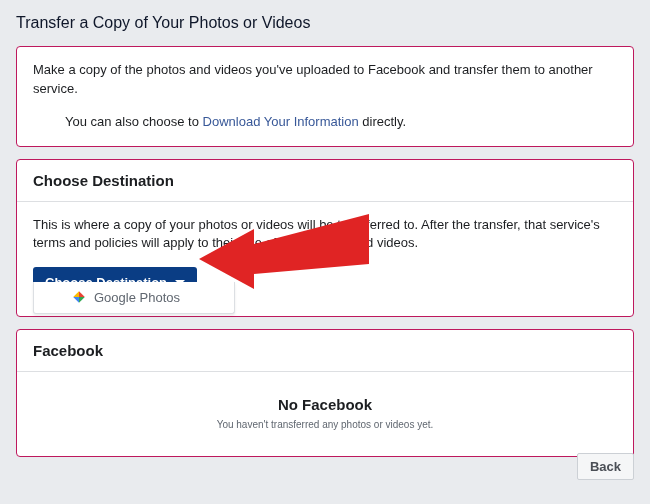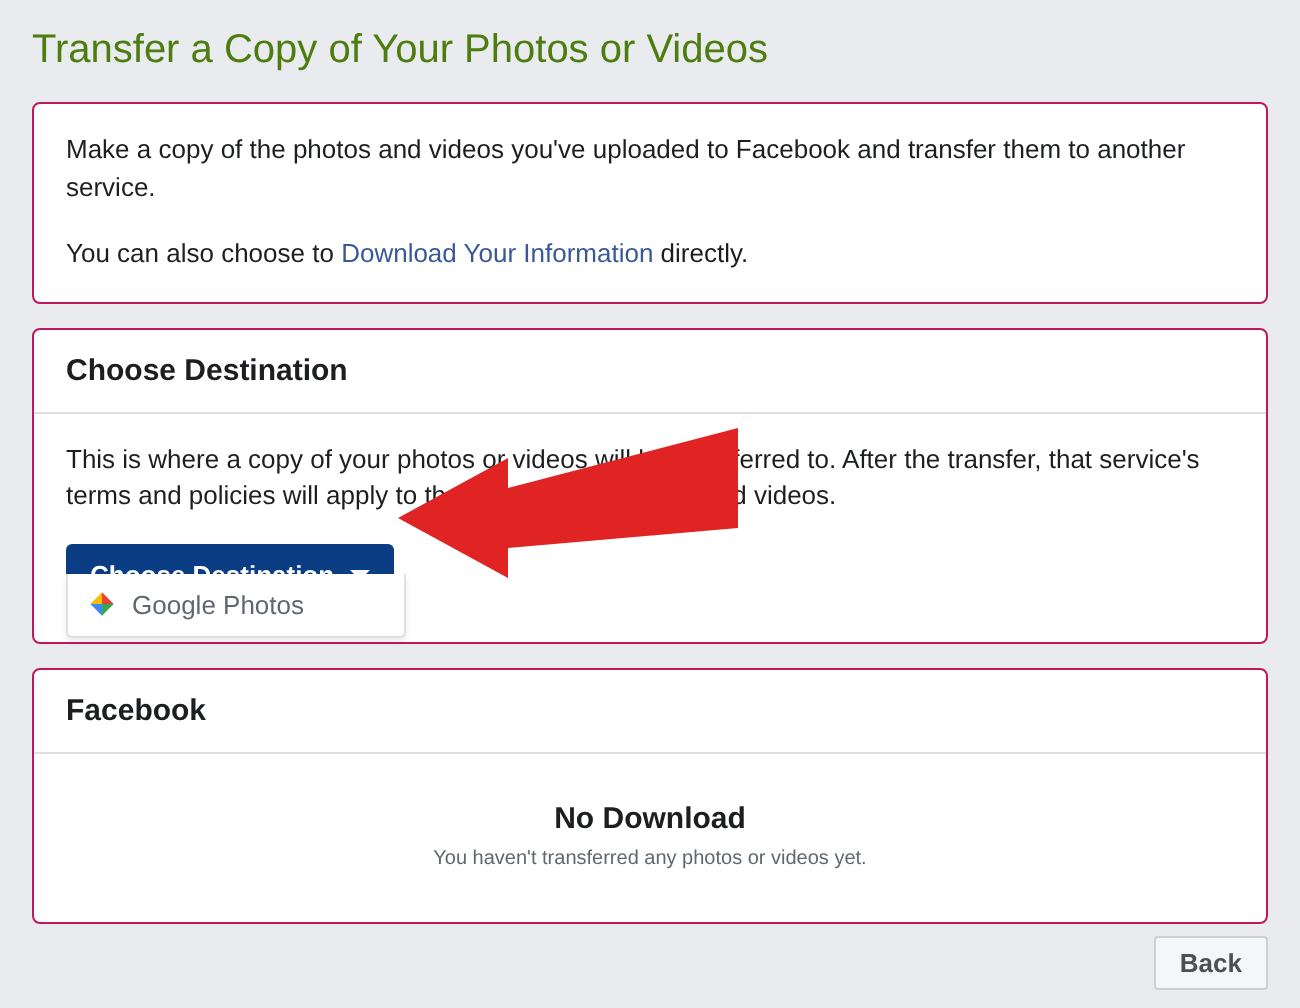--- a/index.html
+++ b/index.html
@@ -11,40 +11,40 @@
       padding: 4px;
       overflow: hidden;
     }
     .page {
       width: 100%;
       height: 100%;
       background: #e9ebee;
       position: relative;
     }
     .page-title {
-      font-size: 20px;
-      color: #4d7c0f;
+      font-size: 16px;
+      color: #0f172a;
       font-weight: 400;
       padding: 10px 12px 14px 12px;
     }
     .card {
       background: #fff;
       border: 1px solid #be185d;
       border-radius: 4px;
       margin: 0 12px 12px 12px;
       position: relative;
     }
     .intro-card {
       padding: 14px 16px;
       font-size: 13px;
       color: #1c1e21;
       line-height: 1.45;
     }
     .intro-card p { margin-bottom: 14px; }
-    .intro-card p:last-child { margin-bottom: 0; }
+    .intro-card p:last-child { margin-bottom: 0; margin-left: 32px; }
     a.link { color: #385898; text-decoration: none; }
     .section-header {
       font-size: 15px;
       font-weight: 600;
       color: #1c1e21;
       padding: 12px 16px;
       border-bottom: 1px solid #dddfe2;
     }
     .section-body {
       padding: 14px 16px 18px 16px;
@@ -73,23 +73,24 @@
       border-top: 5px solid #fff;
     }
     .dropdown {
       position: absolute;
       left: 16px;
       top: 122px;
       background: #fff;
       border: 1px solid #dcdfe3;
       border-top: none;
       border-radius: 0 0 3px 3px;
-      width: 170px;
+      width: 202px;
       box-shadow: 0 2px 3px rgba(0,0,0,0.08);
       z-index: 10;
+      padding-left: 28px;
     }
     .dropdown-item {
       display: flex;
       align-items: center;
       gap: 8px;
       padding: 8px 10px;
       font-size: 13px;
       color: #606770;
       cursor: pointer;
     }
@@ -108,21 +109,21 @@
       color: #1c1e21;
       margin-bottom: 6px;
     }
     .no-activity-sub {
       font-size: 10px;
       color: #606770;
     }
     .back-btn {
       position: absolute;
       right: 12px;
-      bottom: 5px;
+      bottom: 20px;
       background: #f5f6f7;
       border: 1px solid #ccd0d5;
       color: #4b4f56;
       font-size: 13px;
       font-weight: 600;
       padding: 5px 12px;
       border-radius: 2px;
       cursor: pointer;
     }
     .arrow-annotation {
@@ -166,21 +167,21 @@
           </svg>
         </span>
         <span>Google Photos</span>
       </div>
     </div>
   </div>
 
   <div class="card">
     <div class="section-header">Facebook</div>
     <div class="activity-body">
-      <div class="no-activity-title">No Download</div>
+      <div class="no-activity-title">No Facebook</div>
       <div class="no-activity-sub">You haven't transferred any photos or videos yet.</div>
     </div>
   </div>
 
   <button class="back-btn">Back</button>
 
   <div class="arrow-annotation">
     <svg width="180" height="90" viewBox="0 0 180 90">
       <polygon points="0,55 55,25 55,40 170,10 170,60 55,70 55,85" fill="#e02424"></polygon>
     </svg>

